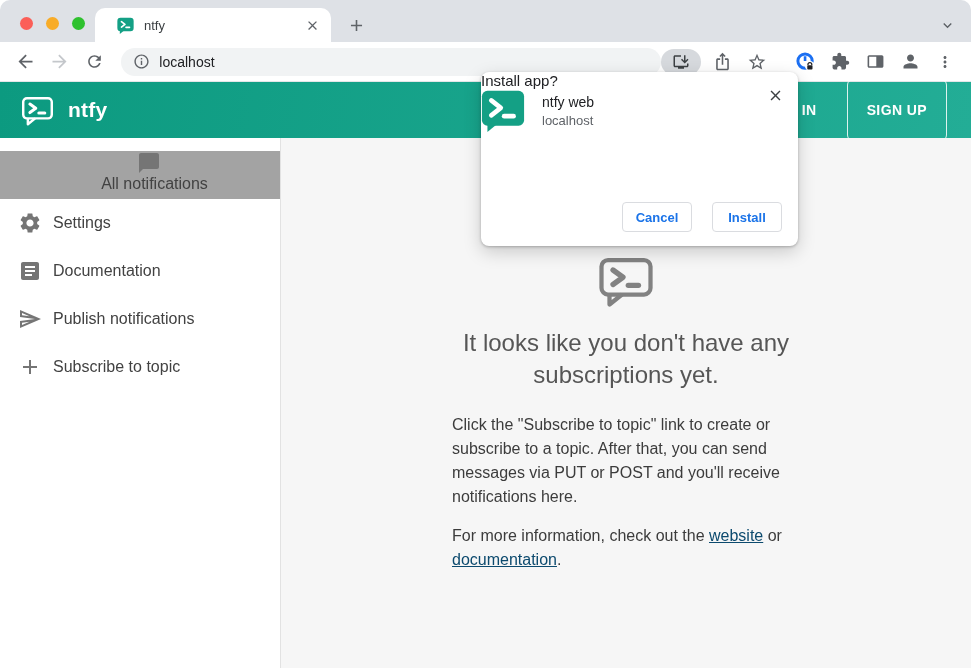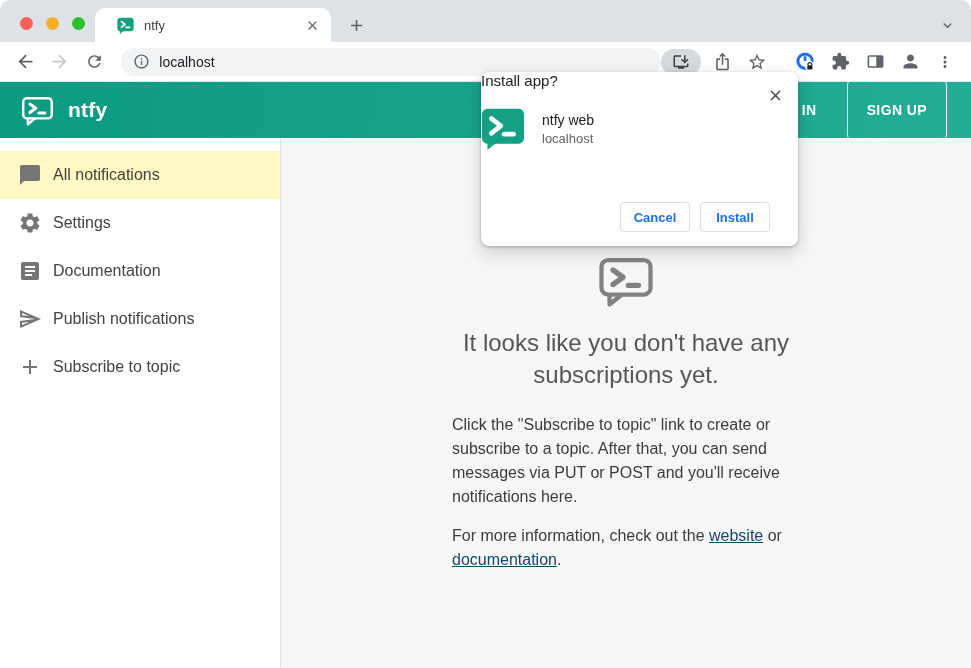--- a/index.html
+++ b/index.html
@@ -49,46 +49,46 @@
   .signin{ color:#fff; font-size:14px; font-weight:bold; letter-spacing:.4px; background:none;
            border:none; padding:8px 8px; cursor:pointer; font-family:inherit; }
   .signup{ color:#fff; font-size:14px; font-weight:bold; letter-spacing:.4px; background:none;
            border:1.5px solid rgba(255,255,255,.85); border-radius:6px; padding:22px 19px;
            cursor:pointer; font-family:inherit; }
 
   
   .page{ position:absolute; left:0; top:138px; width:971px; height:530px; display:flex; }
   .sidebar{ width:281px; background:#fff; border-right:1px solid #e2e2e2; padding-top:13px; }
   .side-item{ height:48px; display:flex; align-items:center; padding-left:18px; cursor:pointer; }
-  .side-item.selected{ background:#fef9c3; }
+  .side-item.selected{ background:#a3a3a3;flex-direction:column; }
   .side-item .si-icon{ width:24px; height:24px; color:#757575; flex:0 0 auto; }
   .side-item .si-label{ margin-left:11px; font-size:16px; color:#424242; }
 
   .main{ flex:1; background:#f6f6f6; display:flex; justify-content:center; }
   .empty{ width:348px; padding-top:113px; }
   .empty .big-logo{ display:block; margin:0 auto; color:#828282; }
   .empty h2{ margin-top:16px; width:400px; margin-left:-26px; text-align:center; font-size:24px;
              font-weight:normal; color:#565656; line-height:32px; }
   .empty p{ margin-top:22px; font-size:16px; line-height:24px; color:#3c3c3c; }
   .empty p + p{ margin-top:15px; }
   .empty a{ color:#0c4a6e; text-decoration:underline; cursor:pointer;margin-top:40px; }
 
   
   .dialog{ position:absolute; left:481px; top:72px; width:317px; height:174px; background:#fff;
            border-radius:8px; box-shadow:0 1px 3px rgba(0,0,0,.25), 0 6px 18px rgba(0,0,0,.18);
            z-index:20; }
   .dialog .dlg-title{ font-size:15px; color:#202124; }
   .dialog .dlg-close{ position:absolute; right:12px; top:12px; width:22px; height:22px;
                       display:flex; align-items:center; justify-content:center; cursor:pointer; }
-  .dlg-app{ display:flex; align-items:center; margin-top:18px; }
+  .dlg-app{ display:flex; align-items:center; }
   .dlg-app .app-icon{ width:44px; height:44px; flex:0 0 auto; }
   .dlg-app .app-meta{ margin-left:17px; }
   .app-meta .app-name{ font-size:14px; color:#202124; }
   .app-meta .app-origin{ font-size:13px; color:#5f6368; margin-top:3px; }
-  .dlg-actions{ position:absolute; right:28px; bottom:14px; display:flex; gap:10px; }
+  .dlg-actions{ position:absolute; right:16px; bottom:14px; display:flex; gap:20px; }
   .dlg-btn{ min-width:70px; height:30px; background:#fff; border:1px solid #dadce0; border-radius:4px;
             color:#1a73e8; font-size:13px; font-weight:bold; font-family:inherit; cursor:pointer; }
 
   svg{ display:block; }
 </style>
 </head>
 <body>
 
 <div class="window">
 

